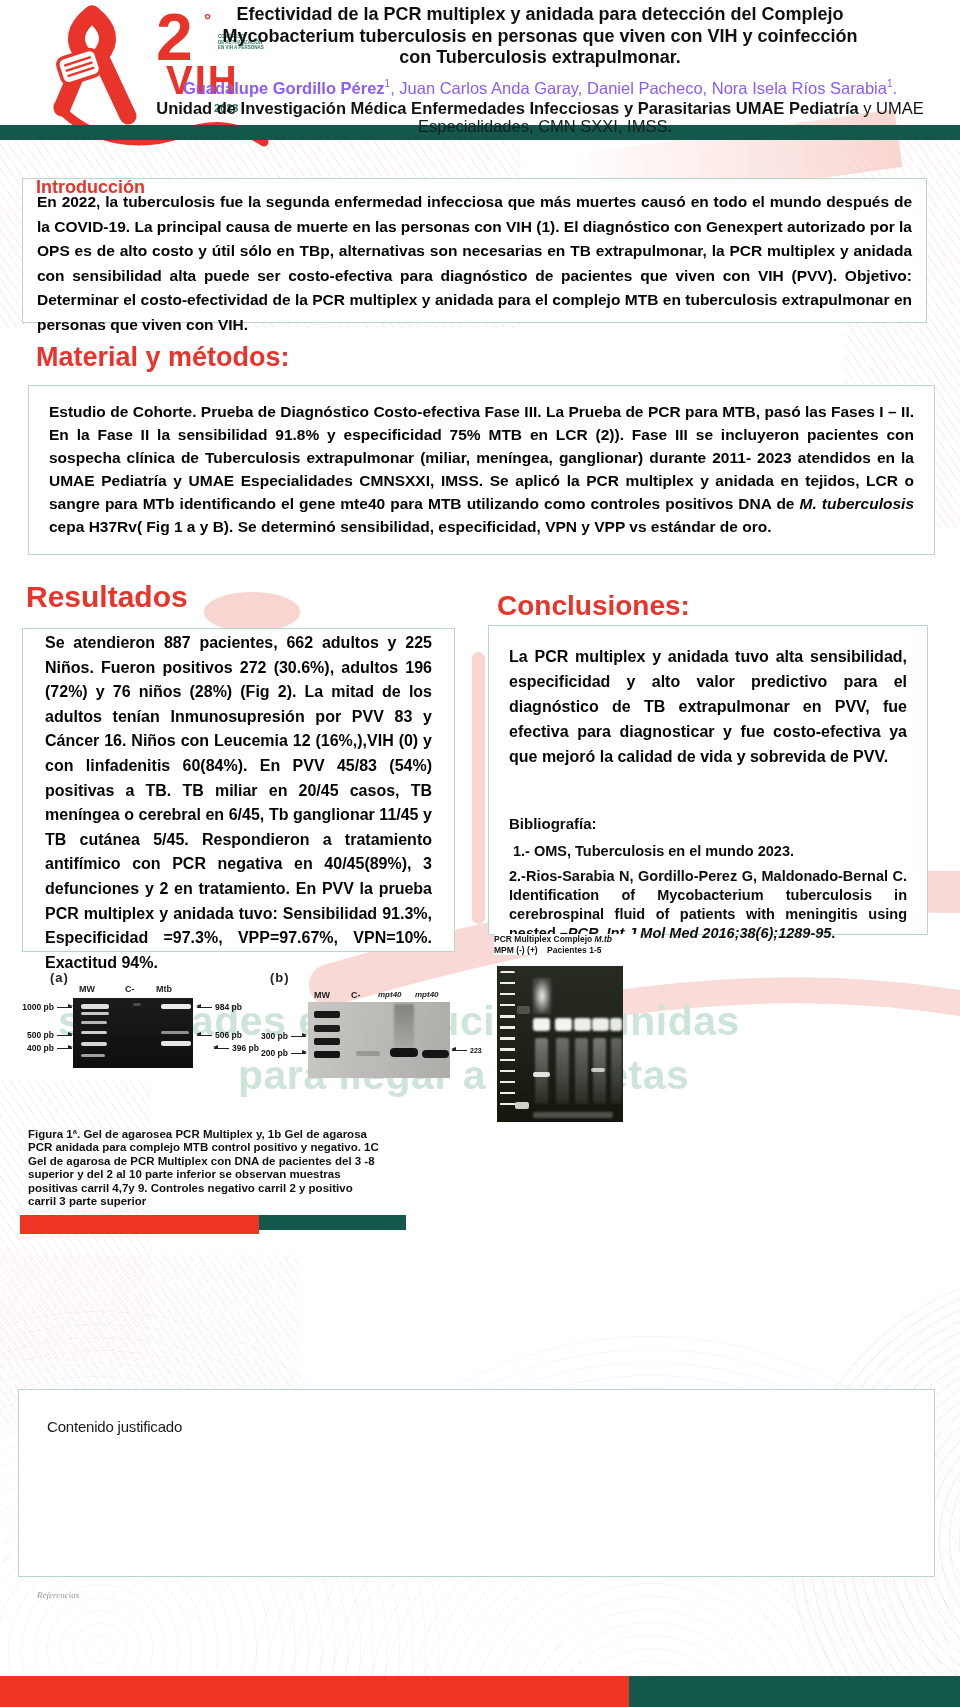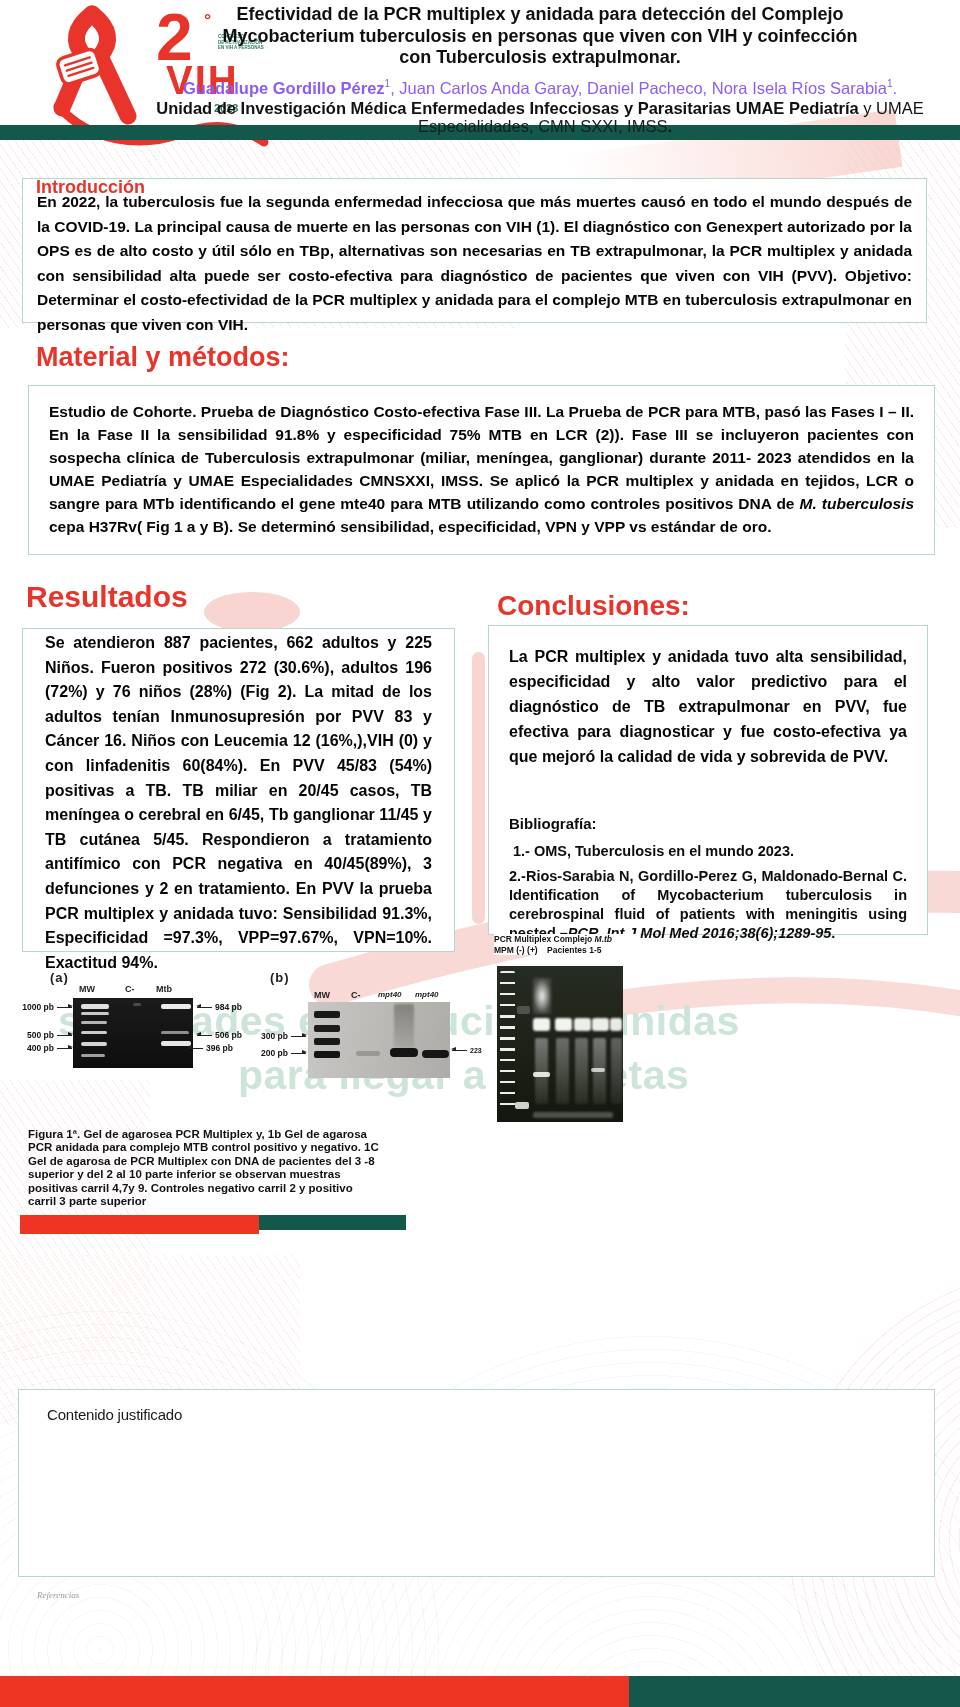--- a/index.html
+++ b/index.html
@@ -52,21 +52,21 @@
   .mk.right-align{justify-content:flex-end;}
   .arrow-r{display:inline-block;width:15px;height:0;border-top:1.2px solid #222;position:relative;margin-left:3px;}
   .arrow-r::after{content:'';position:absolute;right:-1px;top:-3.4px;border-left:5px solid #222;border-top:2.7px solid transparent;border-bottom:2.7px solid transparent;}
   .arrow-l{display:inline-block;width:15px;height:0;border-top:1.2px solid #222;position:relative;margin-right:3px;}
   .arrow-l::before{content:'';position:absolute;left:-1px;top:-3.4px;border-right:5px solid #222;border-top:2.7px solid transparent;border-bottom:2.7px solid transparent;}
   .pre{white-space:pre;}
   
   .caption{position:absolute;left:28px;top:1128px;width:352px;font-size:11.5px;font-weight:bold;line-height:13.4px;color:#111;z-index:2;}
   .bar{position:absolute;z-index:2;}
   .disc-box{left:18px;top:1389px;width:917px;height:188px;border:1px solid #bad5cb;}
-  .disc-text{margin:16px 0 0 28px;font-size:15px;color:#1a1a1a;letter-spacing:-.2px;}
+  .disc-text{margin:28px 0 0 28px;font-size:15px;color:#1a1a1a;letter-spacing:-.2px;}
   .refs-note{position:absolute;left:37px;top:1590px;font-size:9px;font-style:italic;color:#9a9a9a;
              font-family:"Liberation Serif",serif;z-index:2;}
 </style>
 </head>
 <body>
 
 <div class="page">
 
   <div class="hatch" style="left:0;top:138px;width:520px;height:190px;opacity:.5;"></div>
   <div class="hatch" style="left:845px;top:138px;width:115px;height:390px;opacity:.5;"></div>
@@ -179,21 +179,21 @@
       <span class="arrow-r"></span>
     </div>
   <div class="mk" style="left:197px;top:1002px;">
       <span class="arrow-l"></span>
       <span>984 pb</span>
     </div>
   <div class="mk" style="left:197px;top:1030px;">
       <span class="arrow-l"></span>
       <span>506 pb</span>
     </div>
-  <div class="mk" style="left:188px;top:1043px;">
+  <div class="mk" style="left:214px;top:1043px;">
       <span class="arrow-l"></span>
       <span>396 pb</span>
     </div>
 
   <div class="fig-label" style="left:270px;top:970px;">(b)</div>
   <span class="lane" style="left:314px;top:990px;">MW</span>
   <span class="lane" style="left:351px;top:990px;">C-</span>
   <span class="lane lane-i" style="left:378px;top:990px;">mpt40</span>
   <span class="lane lane-i" style="left:415px;top:990px;">mpt40</span>
   <div class="gel gel-b">

